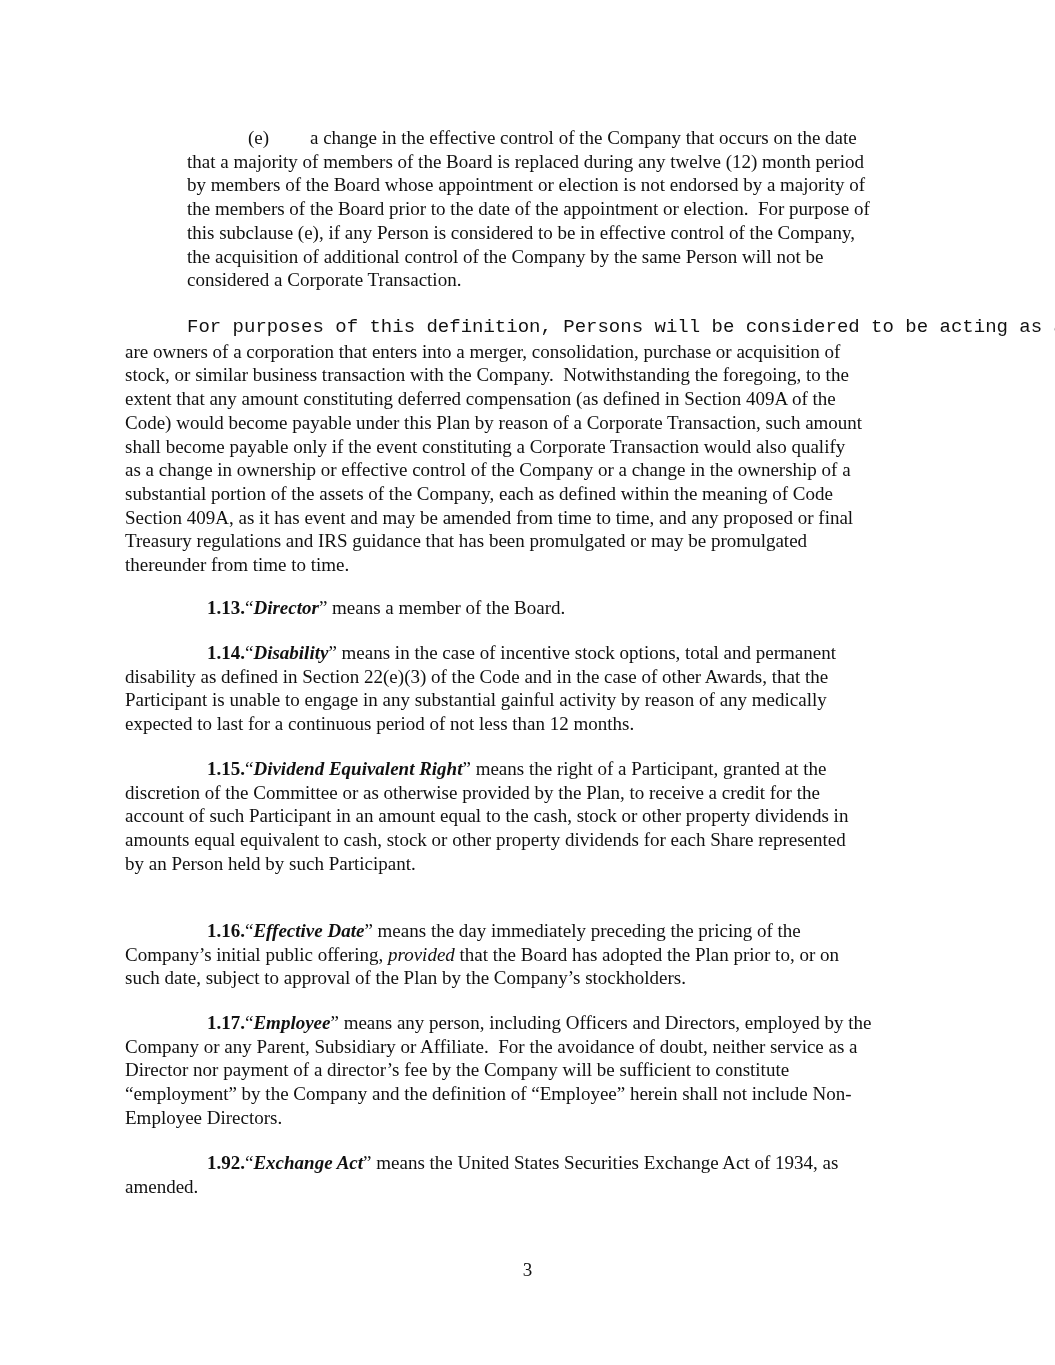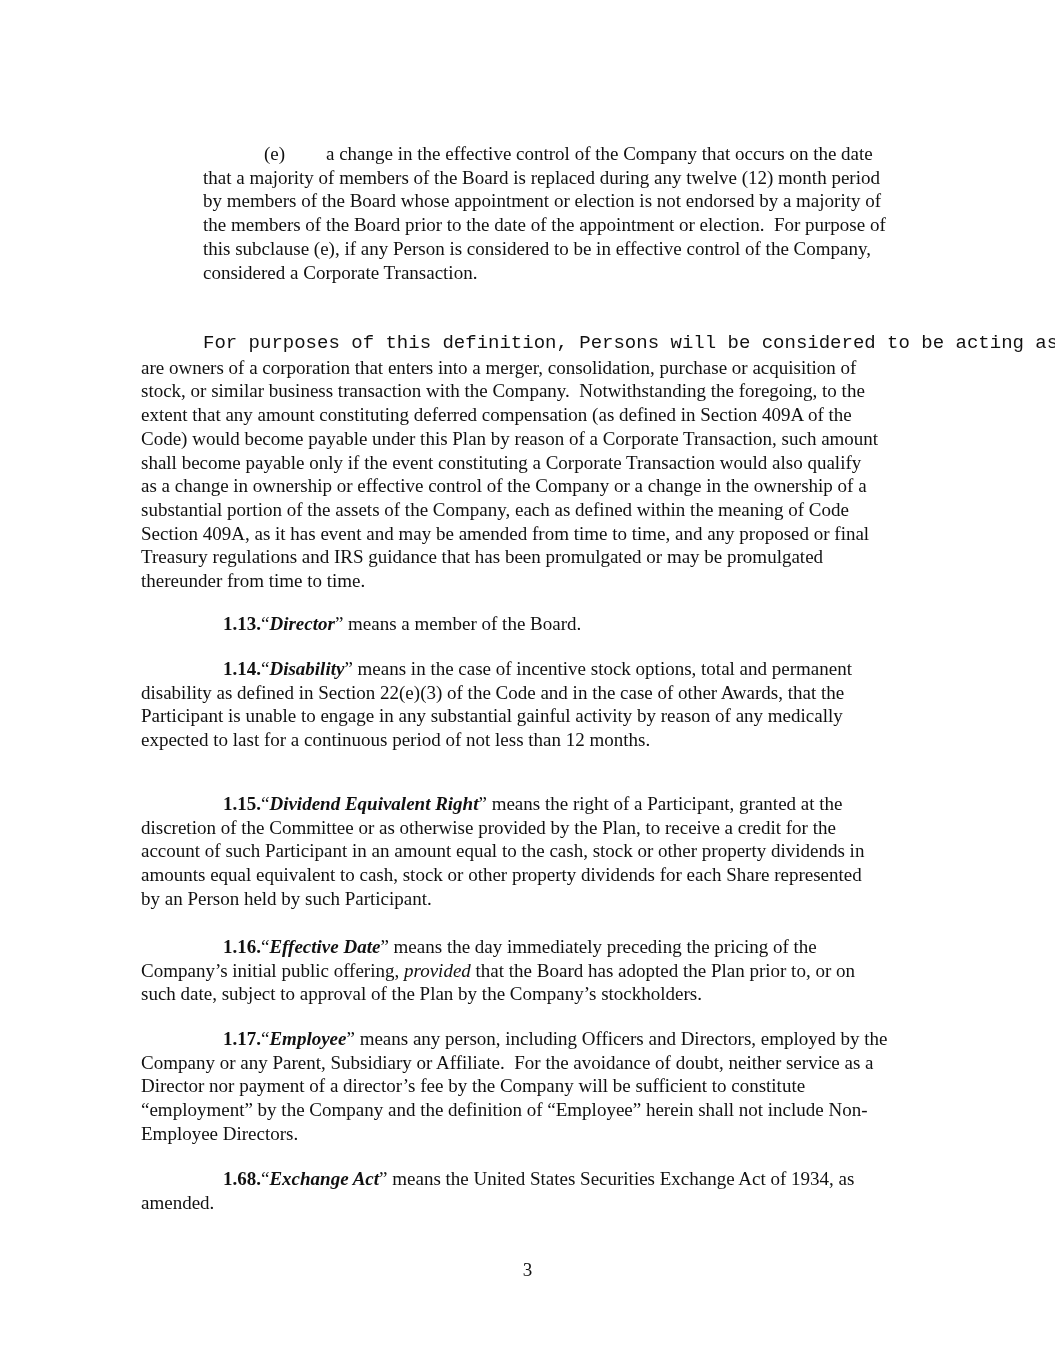--- a/index.html
+++ b/index.html
@@ -19,21 +19,21 @@
   }
   .page {
     position: absolute;
     left: 0;
     top: 0;
     width: 1055px;
     height: 1365px;
   }
   .para {
     position: absolute;
-    margin: 16px;
+    margin: 0;
   }
   .line {
     display: block;
     white-space: pre;
   }
   b.num {
     font-weight: bold;
     text-align: right;
   }
   .term {
@@ -55,20 +55,21 @@
 <body>
 
 <div class="page">
 
   <div class="para" style="left:187px; top:126px;">
     <span class="line"><span style="display:inline-block; width:62px; margin-left:61px;">(e)</span><span>a change in the effective control of the Company that occurs on the date</span></span>
     <span class="line">that a majority of members of the Board is replaced during any twelve (12) month period</span>
     <span class="line">by members of the Board whose appointment or election is not endorsed by a majority of</span>
     <span class="line">the members of the Board prior to the date of the appointment or election.  For purpose of</span>
     <span class="line">this subclause (e), if any Person is considered to be in effective control of the Company,</span>
+    <span class="line">the acquisition of additional control of the Company by the same Person will not be</span>
     <span class="line">considered a Corporate Transaction.</span>
   </div>
 
   <div class="para" style="left:125px; top:314px;">
     <span class="line"><span style="margin-left:62px;font-family:Liberation Mono, monospace;">For purposes of this definition, Persons will be considered to be acting as a group if they</span></span>
     <span class="line">are owners of a corporation that enters into a merger, consolidation, purchase or acquisition of</span>
     <span class="line">stock, or similar business transaction with the Company.  Notwithstanding the foregoing, to the</span>
     <span class="line">extent that any amount constituting deferred compensation (as defined in Section 409A of the</span>
     <span class="line">Code) would become payable under this Plan by reason of a Corporate Transaction, such amount</span>
     <span class="line">shall become payable only if the event constituting a Corporate Transaction would also qualify</span>
@@ -83,21 +84,21 @@
     <span class="line"><span style="margin-left:62px;"></span><b class="num" style="display:inline-block; width:58px;">1.13.</b><span>“</span><span class="term">Director</span><span>” means a member of the Board.</span></span>
   </div>
 
   <div class="para" style="left:125px; top:641px;">
     <span class="line"><span style="margin-left:62px;"></span><b class="num" style="display:inline-block; width:58px;">1.14.</b><span>“</span><span class="term">Disability</span><span>” means in the case of incentive stock options, total and permanent</span></span>
     <span class="line">disability as defined in Section 22(e)(3) of the Code and in the case of other Awards, that the</span>
     <span class="line">Participant is unable to engage in any substantial gainful activity by reason of any medically</span>
     <span class="line">expected to last for a continuous period of not less than 12 months.</span>
   </div>
 
-  <div class="para" style="left:125px; top:776px;">
+  <div class="para" style="left:125px; top:757px;">
     <span class="line"><span style="margin-left:62px;"></span><b class="num" style="display:inline-block; width:58px;">1.15.</b><span>“</span><span class="term">Dividend Equivalent Right</span><span>” means the right of a Participant, granted at the</span></span>
     <span class="line">discretion of the Committee or as otherwise provided by the Plan, to receive a credit for the</span>
     <span class="line">account of such Participant in an amount equal to the cash, stock or other property dividends in</span>
     <span class="line">amounts equal equivalent to cash, stock or other property dividends for each Share represented</span>
     <span class="line">by an Person held by such Participant.</span>
   </div>
 
   <div class="para" style="left:125px; top:919px;">
     <span class="line"><span style="margin-left:62px;"></span><b class="num" style="display:inline-block; width:58px;">1.16.</b><span>“</span><span class="term">Effective Date</span><span>” means the day immediately preceding the pricing of the</span></span>
     <span class="line"><span>Company’s initial public offering, </span><span class="ital">provided</span><span> that the Board has adopted the Plan prior to, or on</span></span>
@@ -106,19 +107,19 @@
 
   <div class="para" style="left:125px; top:1011px;">
     <span class="line"><span style="margin-left:62px;"></span><b class="num" style="display:inline-block; width:58px;">1.17.</b><span>“</span><span class="term">Employee</span><span>” means any person, including Officers and Directors, employed by the</span></span>
     <span class="line">Company or any Parent, Subsidiary or Affiliate.  For the avoidance of doubt, neither service as a</span>
     <span class="line">Director nor payment of a director’s fee by the Company will be sufficient to constitute</span>
     <span class="line">“employment” by the Company and the definition of “Employee” herein shall not include Non-</span>
     <span class="line">Employee Directors.</span>
   </div>
 
   <div class="para" style="left:125px; top:1151px;">
-    <span class="line"><span style="margin-left:62px;"></span><b class="num" style="display:inline-block; width:58px;">1.68.</b><span>“</span><span class="term">Exchange Act</span><span>” means the United States Securities Exchange Act of 1934, as</span></span>
+    <span class="line"><span style="margin-left:62px;"></span><b class="num" style="display:inline-block; width:58px;">1.92.</b><span>“</span><span class="term">Exchange Act</span><span>” means the United States Securities Exchange Act of 1934, as</span></span>
     <span class="line">amended.</span>
   </div>
 
   <div class="page-number">3</div>
 
 </div>
 
 </body></html>

